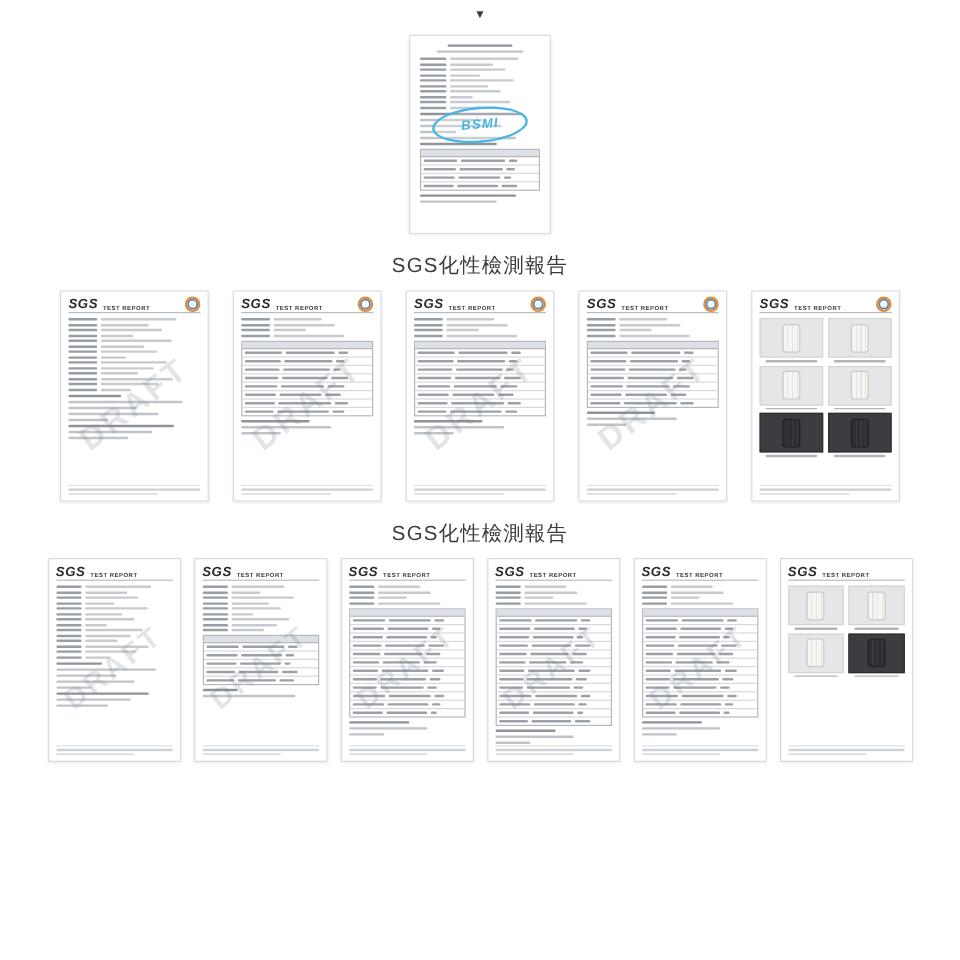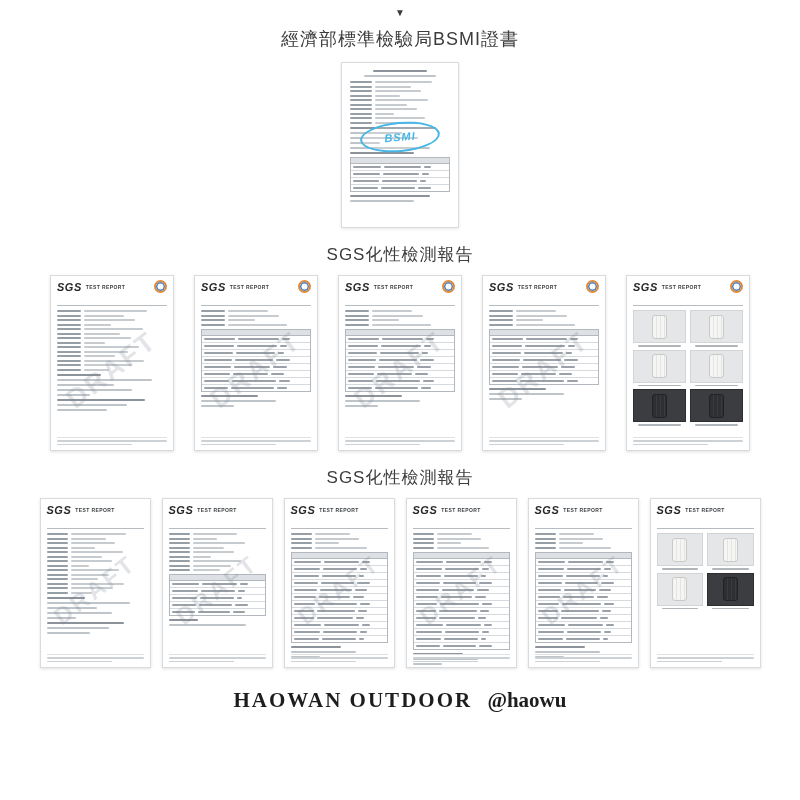--- a/index.html
+++ b/index.html
@@ -39,22 +39,22 @@
   .tbl-row:last-child { border-bottom:none; }
   .tbl-row i { display:block; height:2px; background:#9aa1a8; border-radius:1px; }
 
   
   .doc-row { display:flex; justify-content:center; gap:20px; margin-top:4px; }
   .doc-row.row-chemical { gap:11px; }
   .doc { position:relative; background:#fff; border:1px solid #d9dcdf;
     box-shadow:0 1px 3px rgba(0,0,0,.12); padding:6px 6px 14px; overflow:hidden; }
   .row-physical .doc { width:124px; height:176px; }
   .row-chemical .doc { width:111px; height:170px; }
-  .doc-header { position:relative; display:flex; align-items:flex-start; gap:4px;
-    border-bottom:1px solid #b7bcc1; padding-bottom:12px; margin-bottom:4px; }
+  .doc-header { position:relative; display:flex; align-items:flex-end; gap:4px;
+    border-bottom:1px solid #b7bcc1; padding-bottom:0; margin-bottom:4px; }
   .sgs-logo { font-weight:bold; font-style:italic; font-size:11px; line-height:1;
     color:#26282a; letter-spacing:.5px; }
   .report-title { font-size:5px; font-weight:bold; color:#3a3e42;
     letter-spacing:.4px; margin-top:2px; }
   .seal { position:absolute; right:0; top:-2px; width:13px; height:13px;
     border-radius:50%; background:#fdfcf8; }
   .watermark { position:absolute; left:50%; top:54%;
     transform:translate(-50%,-50%) rotate(-38deg);
     font-size:24px; font-weight:bold; letter-spacing:3px;
     color:rgba(125,134,144,.22); pointer-events:none; white-space:nowrap; }
@@ -82,21 +82,20 @@
   .footer .brand { font-weight:bold; letter-spacing:2px; }
   .footer .handle { font-weight:bold; margin-left:10px; }
 </style>
 </head>
 <body>
 
 <div class="page">
 
   <div class="arrow">▼</div>
 
-  <h2 class="sub-heading">經濟部標準檢驗局BSMI證書</h2>
   <div class="bsmi-doc" id="bsmi-doc">
       <div class="tline dark" style="width: 54%; margin: 0px auto 3px;"></div>
       <div class="tline" style="width: 72%; margin: 0px auto 4px;"></div>
       <div class="form-row">
         <i class="lab"></i>
         <i class="val" style="width: 57.04%;"></i>
       </div>
       <div class="form-row">
         <i class="lab"></i>
         <i class="val" style="width: 35.96%;"></i>
@@ -1004,18 +1003,14 @@
             </div>
           </div>
         </div>
         <div class="doc-foot">
           <div class="foot-line"></div>
           <div class="foot-line short"></div>
         </div>
       </div>
     </div>
 
-  <div class="footer">
-    <span class="brand">HAOWAN OUTDOOR</span>
-    <span class="handle">@haowu</span>
-  </div>
 
 </div>
 
 </body></html>

